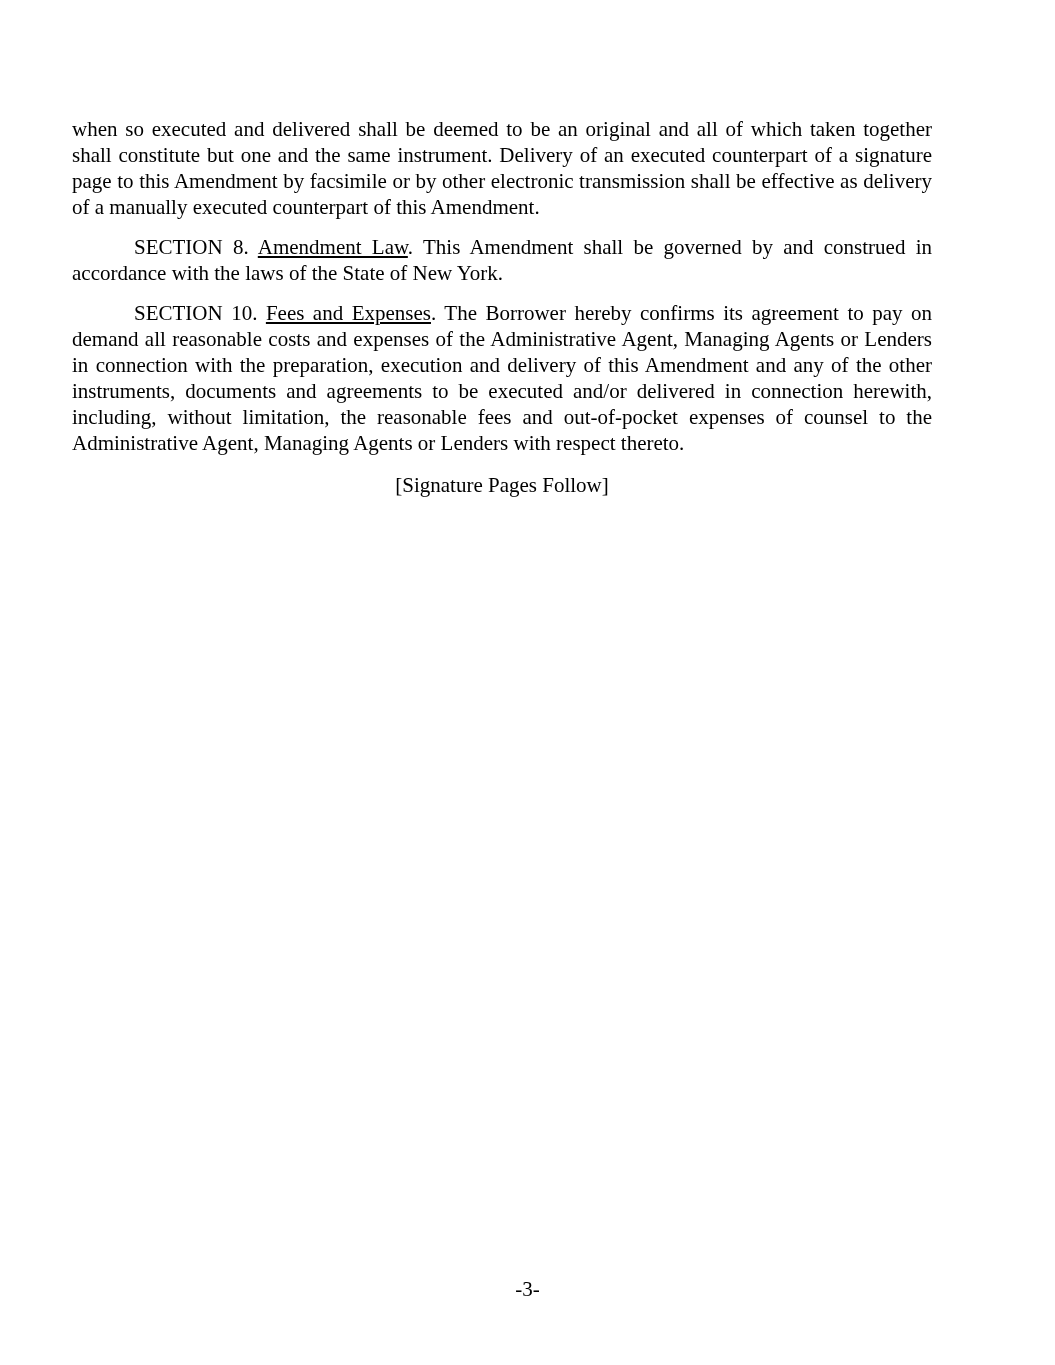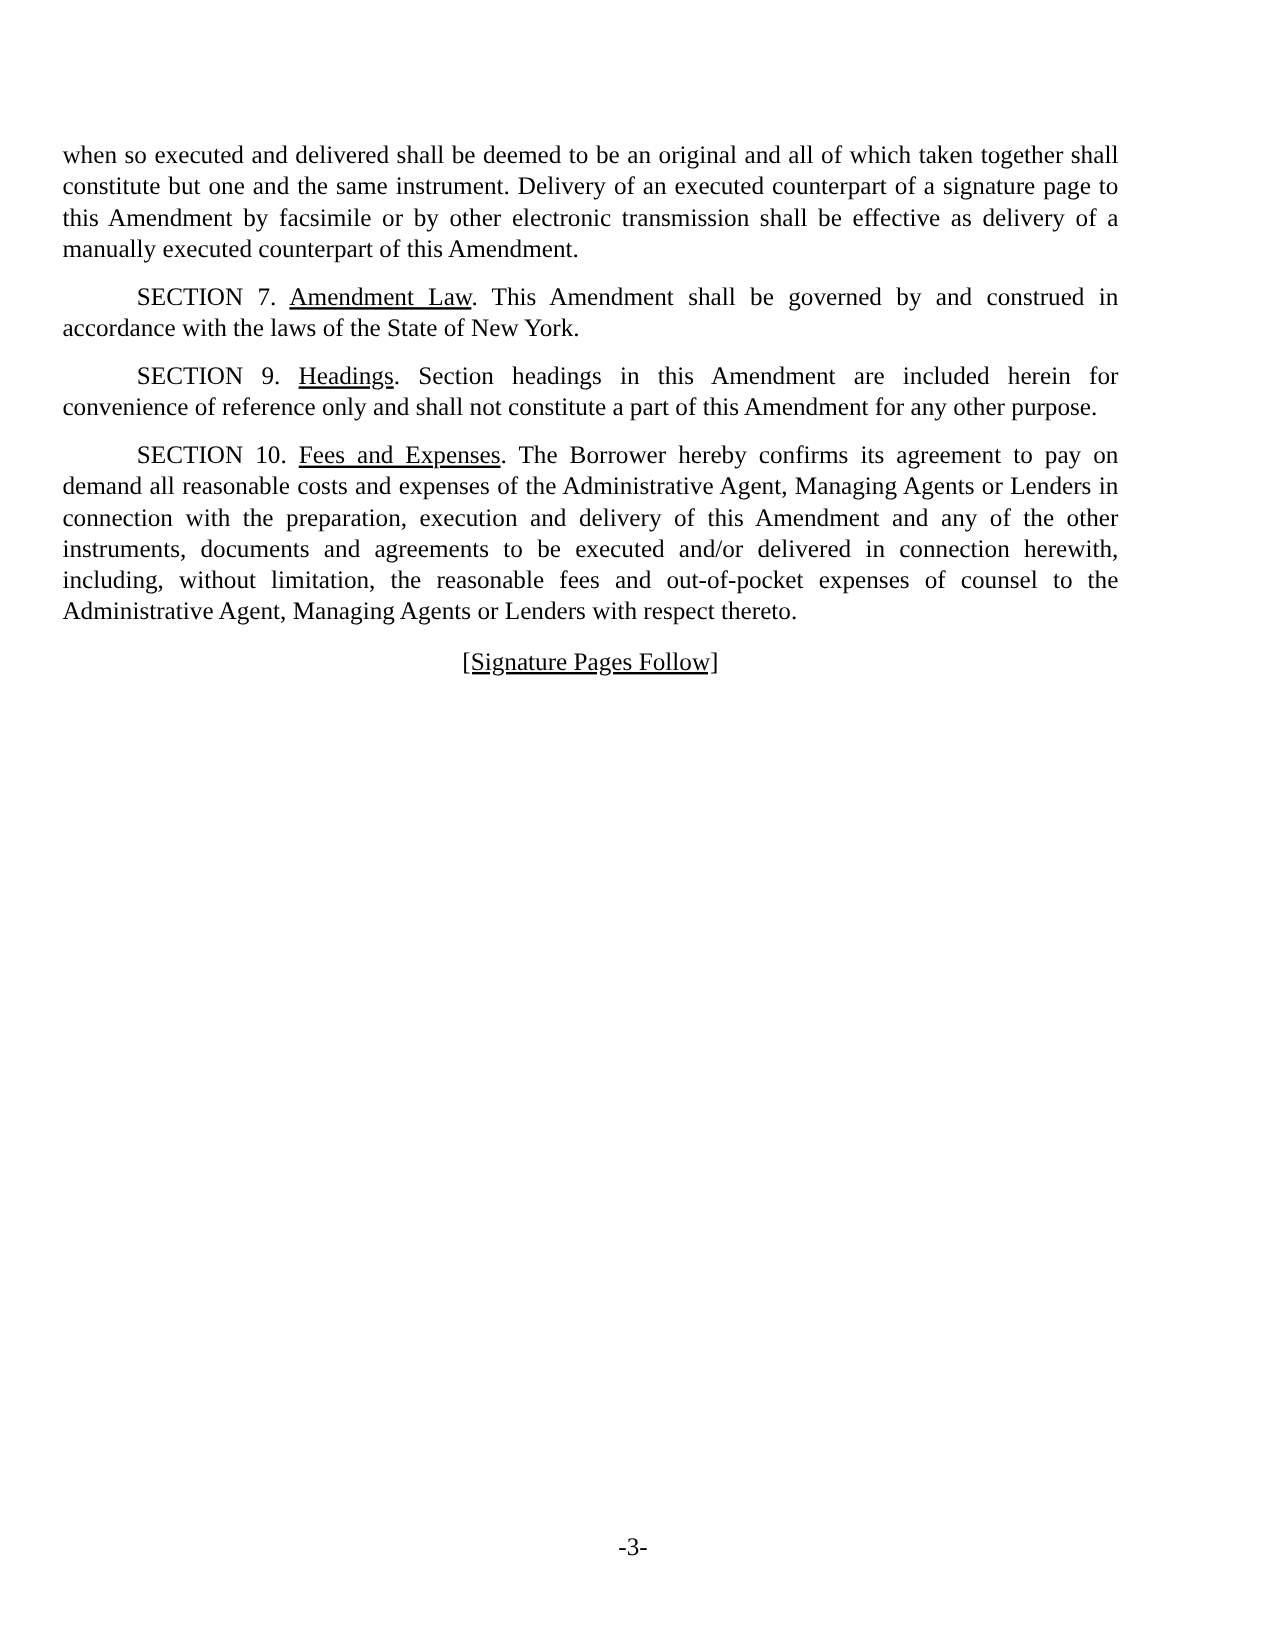--- a/index.html
+++ b/index.html
@@ -10,38 +10,37 @@
   body {
     width: 1055px;
     height: 1365px;
     position: relative;
     font-family: "Liberation Serif", "DejaVu Serif", serif;
     color: #000000;
   }
   .page {
     position: absolute;
     top: 0; left: 0; right: 0; bottom: 0;
-    padding: 116px 123px 0 52px;
+    padding: 116px 123px 0 72px;
     box-sizing: border-box;
     font-size: 21px;
     line-height: 26px;
   }
   .para {
     margin: 0 0 14px 0;
   }
   .justify {
     text-align: justify;
   }
   .indent {
     text-indent: 62px;
   }
   .center {
     text-align: center;
     margin-top: 16px;
-    text-decoration: underline;
   }
   .underline {
     text-decoration: underline;
   }
   .page-number {
     position: absolute;
     top: 1276px;
     left: 0;
     width: 100%;
     text-align: center;
@@ -49,23 +48,22 @@
     line-height: 26px;
   }
 </style>
 </head>
 <body>
 
 <div class="page">
 
   <p class="para justify"><span>when so executed and delivered shall be deemed to be an original and all of which taken together shall constitute but one and the same instrument.  Delivery of an executed counterpart of a signature page to this Amendment by facsimile or by other electronic transmission shall be effective as delivery of a manually executed counterpart of this Amendment.</span></p>
 
-  <p class="para justify indent"><span>SECTION 7.  </span><span class="underline">Amendment Law</span><span>.  This Amendment shall be governed by and construed in accordance with the laws of the State of New York.</span></p>
+  <p class="para justify indent"><span>SECTION 8.  </span><span class="underline">Amendment Law</span><span>.  This Amendment shall be governed by and construed in accordance with the laws of the State of New York.</span></p>
 
-  <p class="para justify indent"><span>SECTION 9.  </span><span class="underline">Headings</span><span>.  Section headings in this Amendment are included herein for convenience of reference only and shall not constitute a part of this Amendment for any other purpose.</span></p>
 
   <p class="para justify indent"><span>SECTION 10.  </span><span class="underline">Fees and Expenses</span><span>.  The Borrower hereby confirms its agreement to pay on demand all reasonable costs and expenses of the Administrative Agent, Managing Agents or Lenders in connection with the preparation, execution and delivery of this Amendment and any of the other instruments, documents and agreements to be executed and/or delivered in connection herewith, including, without limitation, the reasonable fees and out-of-pocket expenses of counsel to the Administrative Agent, Managing Agents or Lenders with respect thereto.</span></p>
 
   <p class="para center"><span>[Signature Pages Follow]</span></p>
 
   <div class="page-number">-3-</div>
 
 </div>
 
 </body></html>

